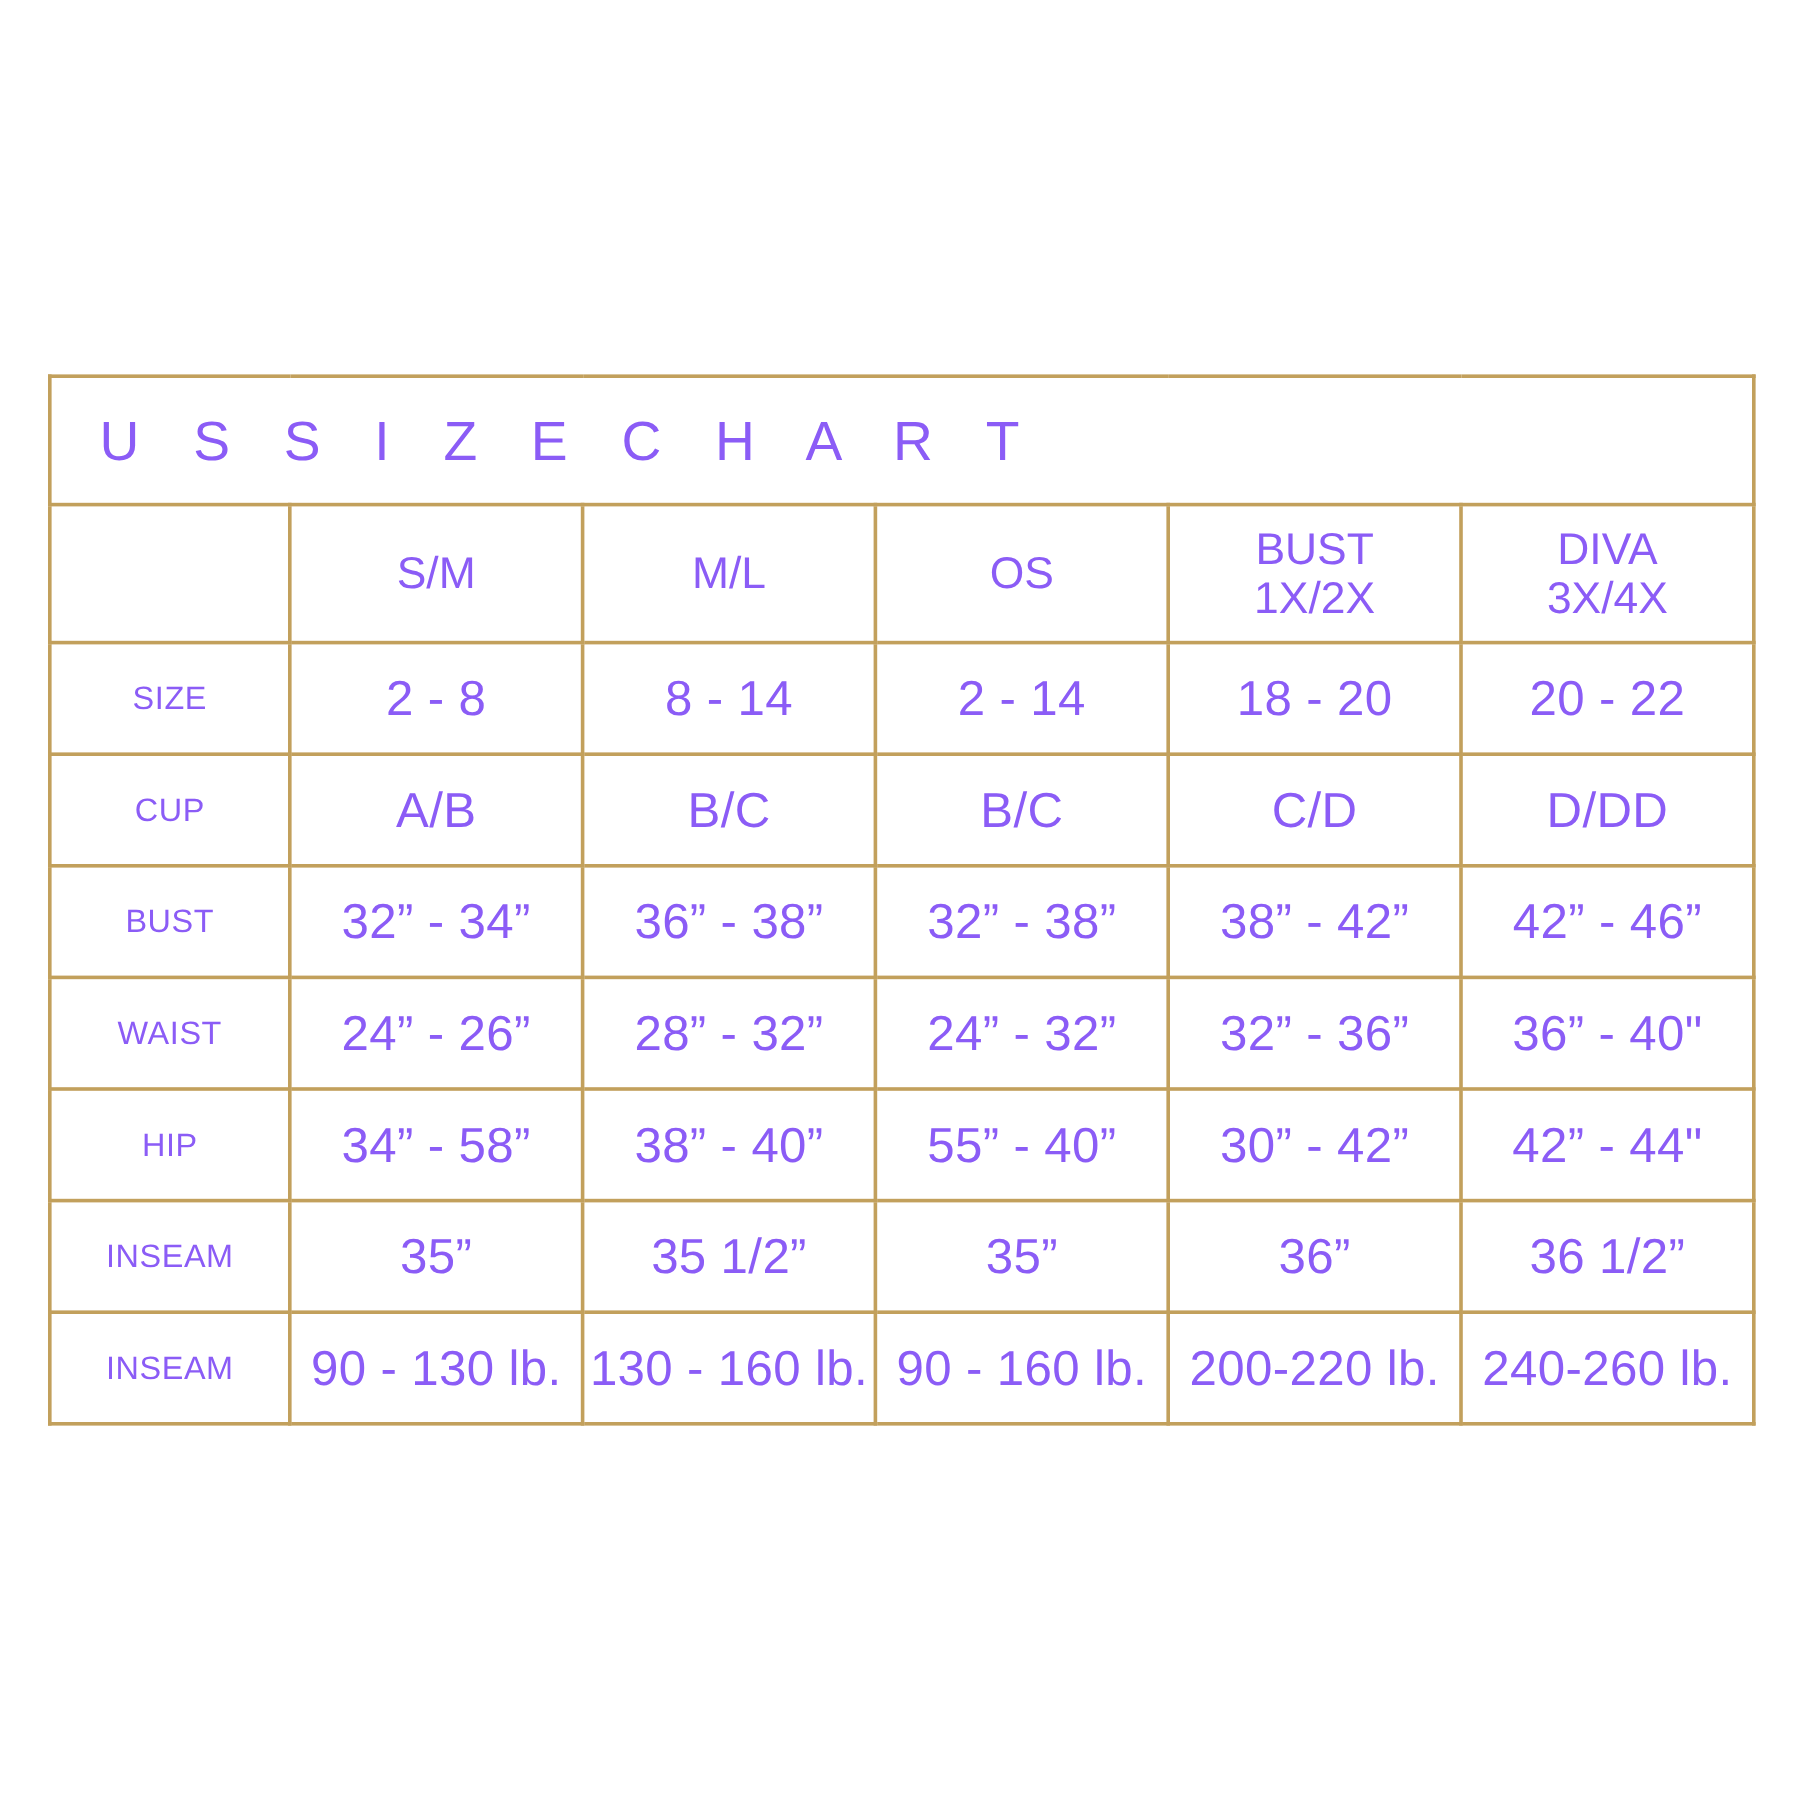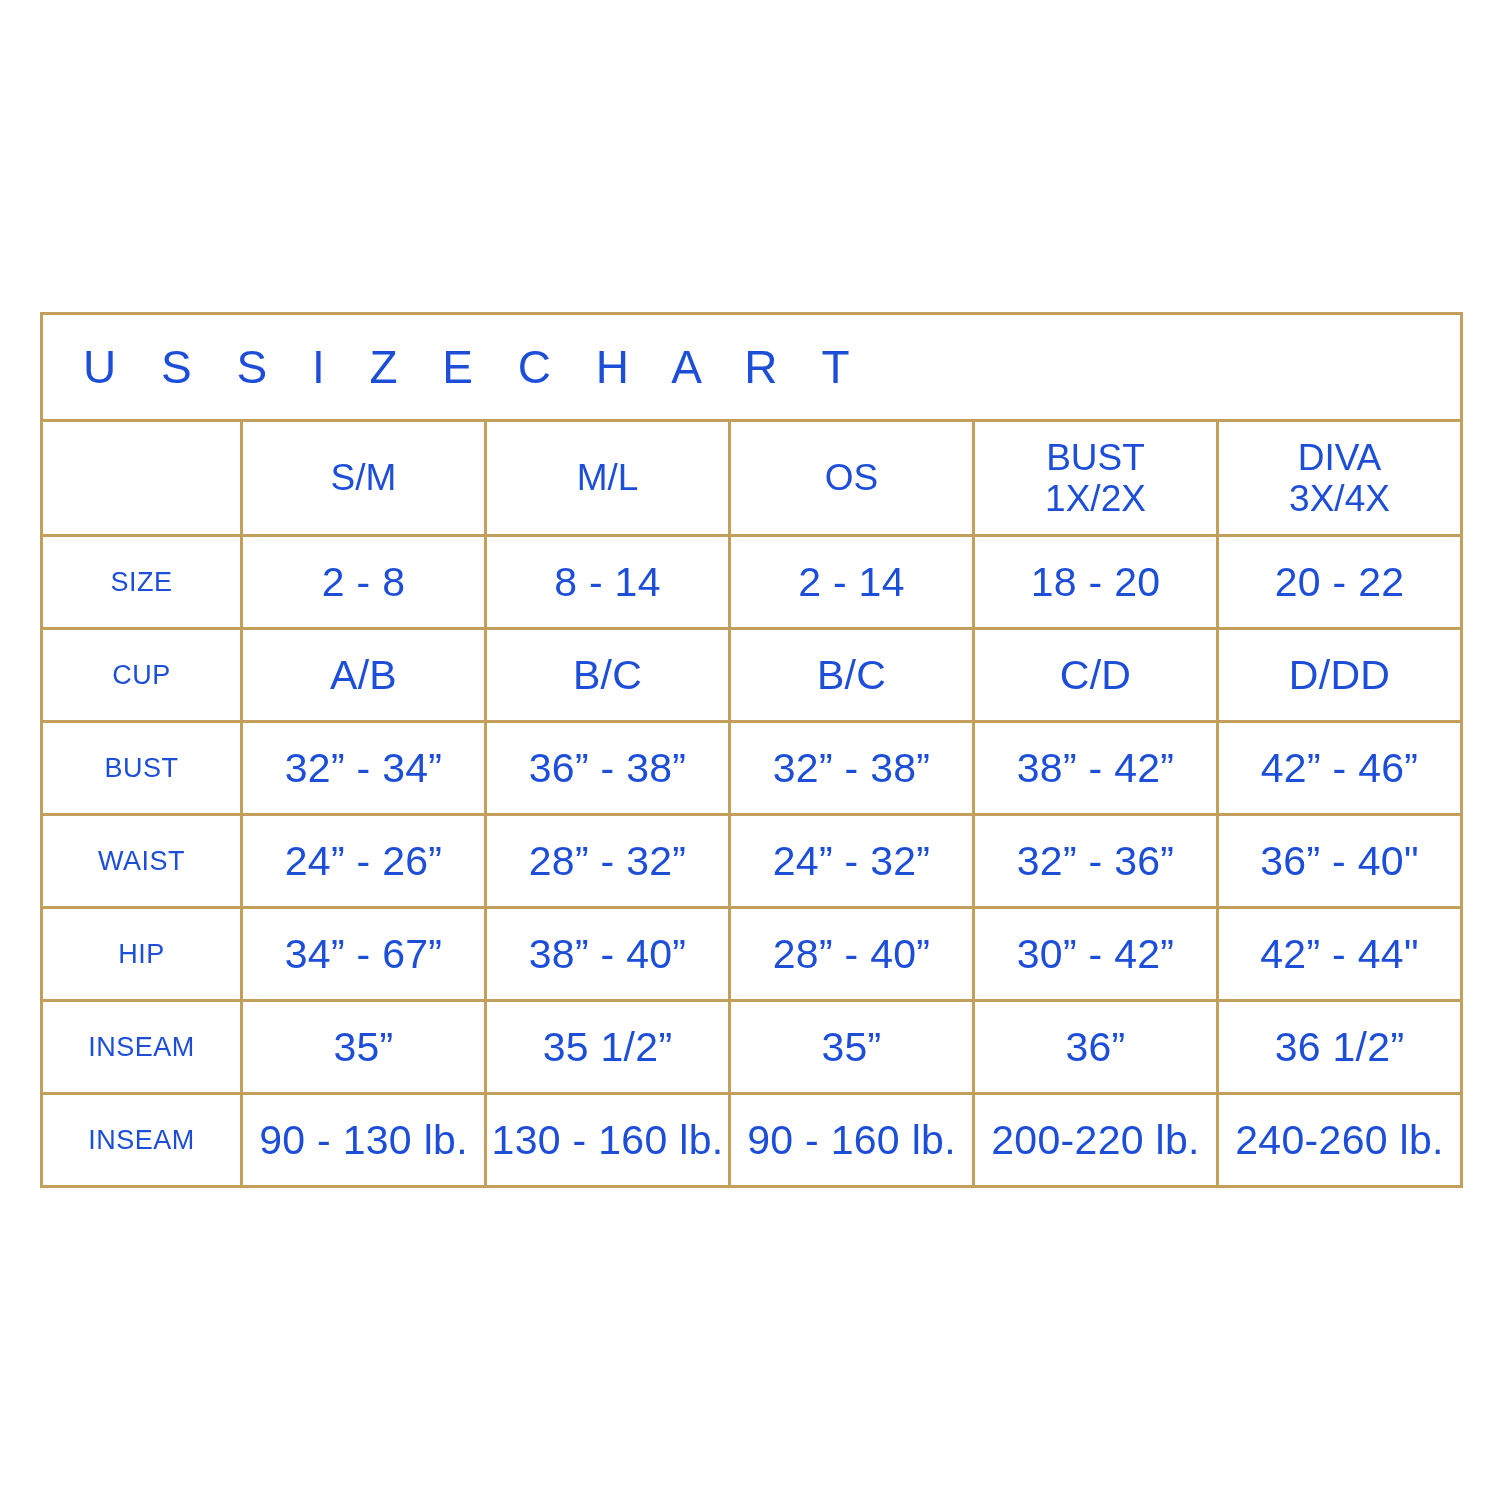--- a/index.html
+++ b/index.html
@@ -28,21 +28,21 @@
   table.size-chart {
     width: 1420px;
     border-collapse: collapse;
     table-layout: fixed;
     border: 3px solid #c2a05c;
   }
   table.size-chart td {
     border: 3px solid #c2a05c;
     text-align: center;
     vertical-align: middle;
-    color: #1d4ed8;
+    color: #8b5cf6;
     font-weight: 400;
     padding: 0;
   }
   
   col.c-label { width: 200px; }
   col.c-data  { width: 244px; }
 
   .title-cell {
     height: 104px;
     font-size: 46px;
@@ -145,23 +145,23 @@
           <td class="row-label">WAIST</td>
           <td class="data-cell">24” - 26”</td>
           <td class="data-cell">28” - 32”</td>
           <td class="data-cell">24” - 32”</td>
           <td class="data-cell">32” - 36”</td>
           <td class="data-cell">36” - 40"</td>
         </tr>
 
         <tr class="data-row">
           <td class="row-label">HIP</td>
-          <td class="data-cell">34” - 67”</td>
+          <td class="data-cell">34” - 58”</td>
           <td class="data-cell">38” - 40”</td>
-          <td class="data-cell">28” - 40”</td>
+          <td class="data-cell">55” - 40”</td>
           <td class="data-cell">30” - 42”</td>
           <td class="data-cell">42” - 44"</td>
         </tr>
 
         <tr class="data-row">
           <td class="row-label">INSEAM</td>
           <td class="data-cell">35”</td>
           <td class="data-cell">35 1/2”</td>
           <td class="data-cell">35”</td>
           <td class="data-cell">36”</td>

